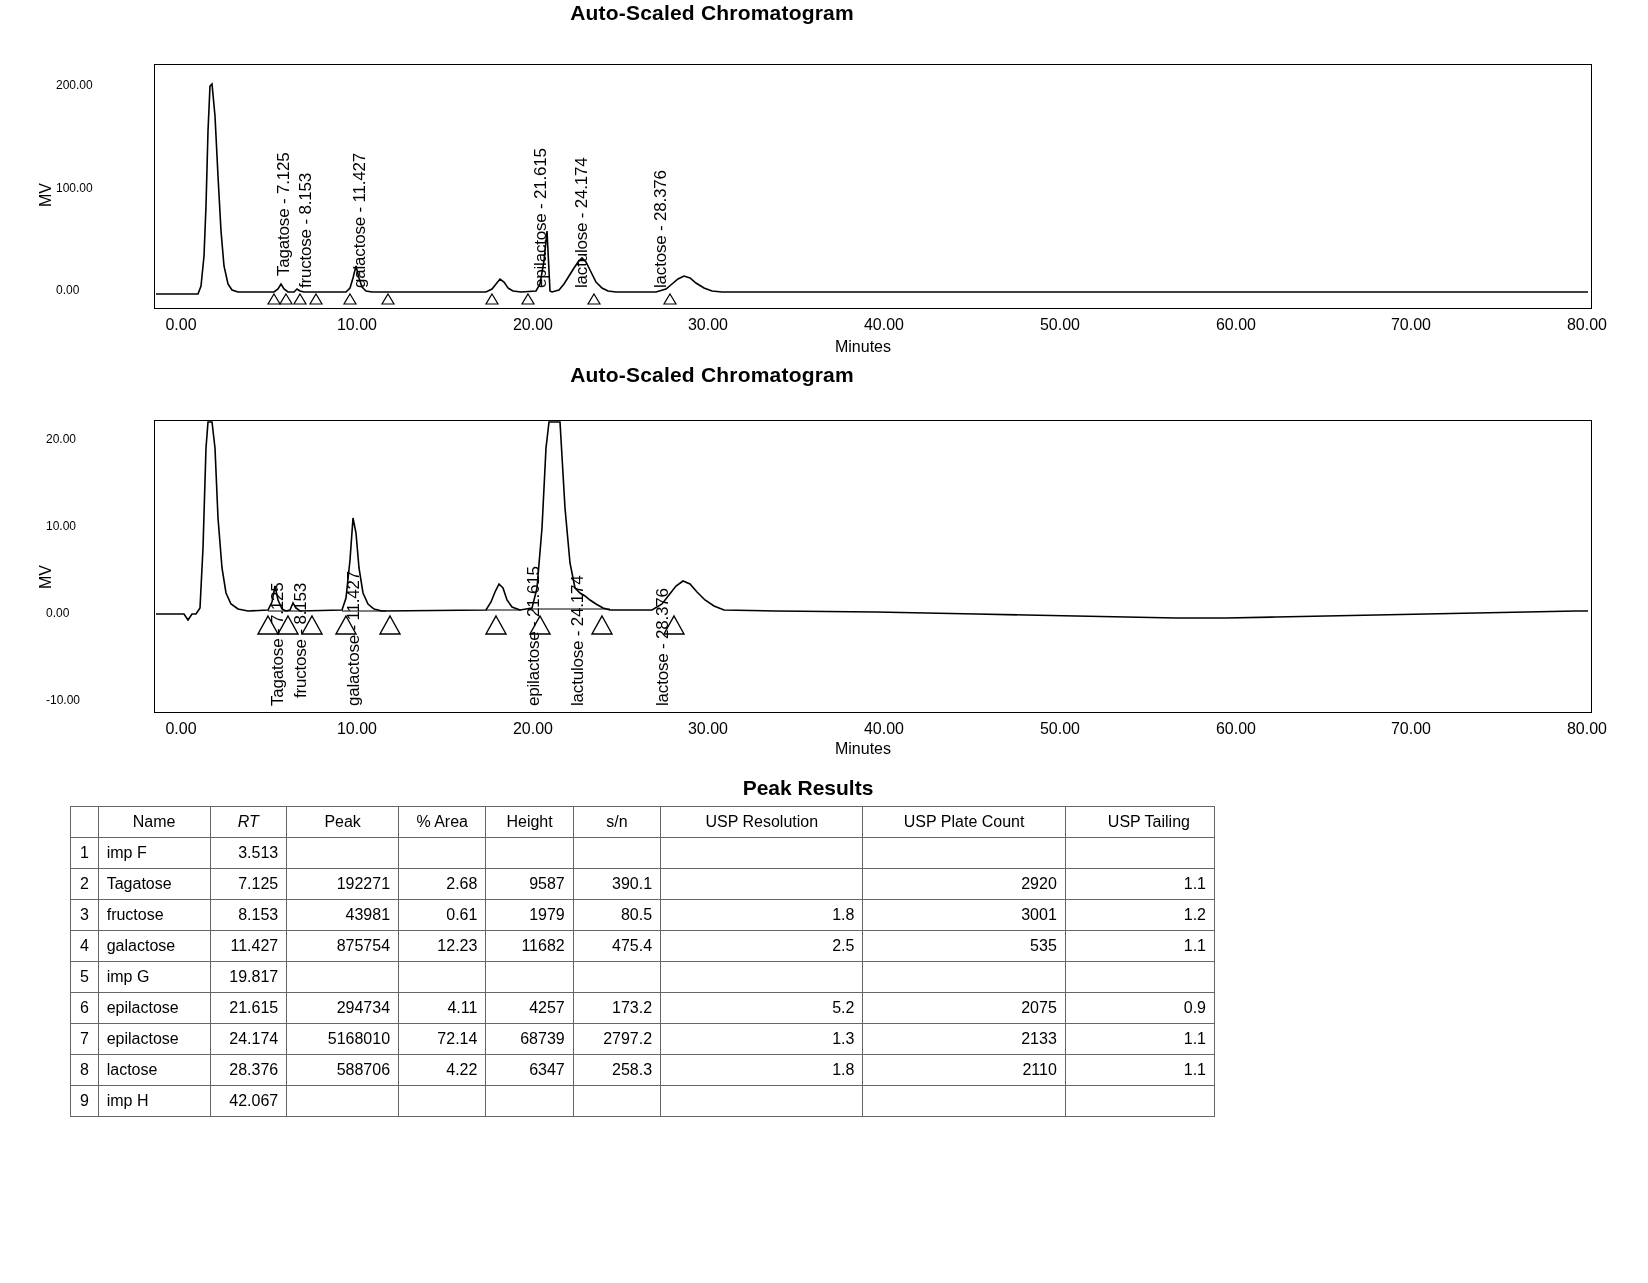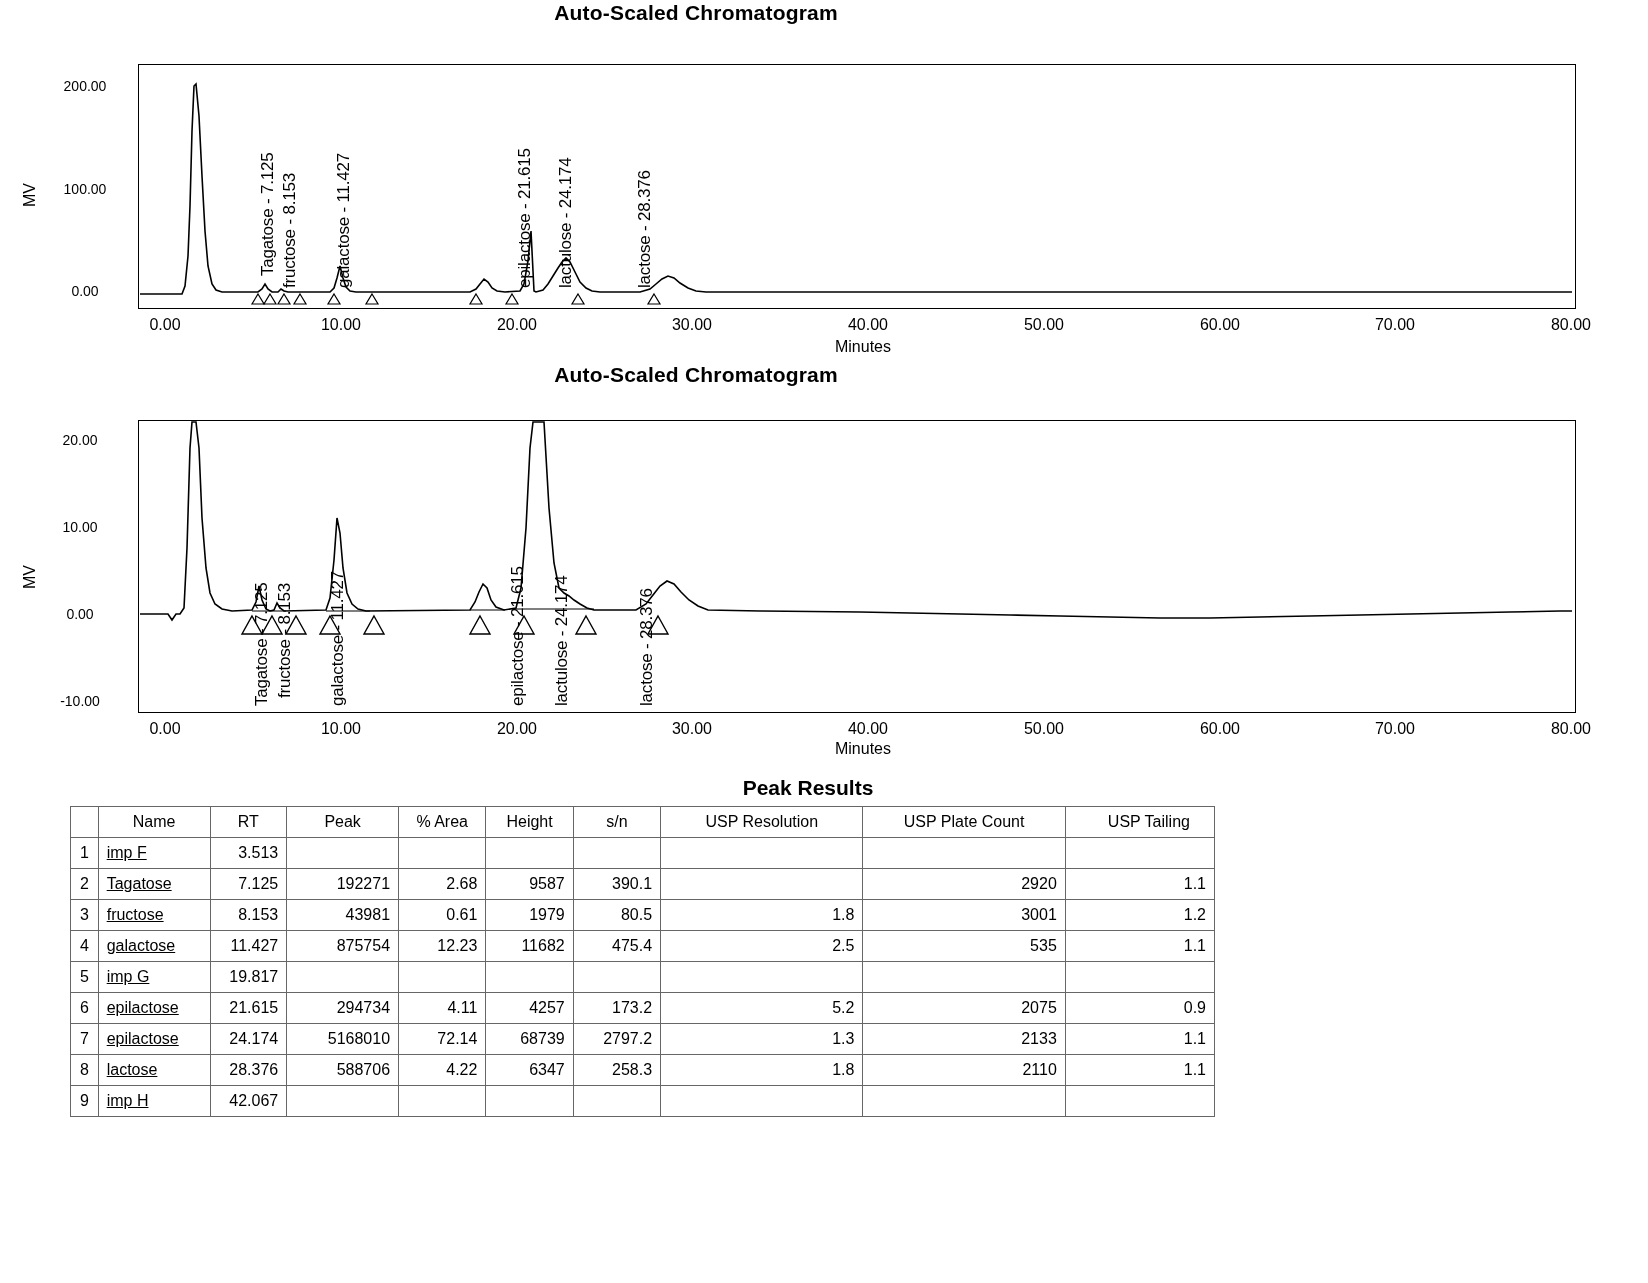--- a/index.html
+++ b/index.html
@@ -17,21 +17,21 @@
   }
   .page {
     position: relative;
     width: 1648px;
     height: 1283px;
   }
 
   
   .chart-block {
     position: absolute;
-    left: 0;
+    left: 16px;
     width: 1392px;
   }
   .chart-title {
     text-align: center;
     font-size: 21px;
     font-weight: bold;
     letter-spacing: .2px;
     height: 26px;
     line-height: 26px;
   }
@@ -47,22 +47,22 @@
   }
   .ylabel {
     position: absolute;
     font-size: 16px;
     transform: rotate(-90deg);
     transform-origin: center center;
     white-space: nowrap;
   }
   .ytick {
     position: absolute;
-    font-size: 14px;
-    text-align: center;
+    font-size: 12px;
+    text-align: left;
     white-space: nowrap;
   }
   .xtick {
     position: absolute;
     font-size: 16px;
     text-align: center;
     white-space: nowrap;
     width: 70px;
   }
   .xaxis-title {
@@ -107,21 +107,21 @@
     height: 22px;
     box-sizing: border-box;
     font-weight: normal;
     white-space: nowrap;
   }
   table.peak-results thead th {
     text-align: center;
     margin-top: 20px;
   }
   td.idx { text-align: center; width: 26px; }
-  td.name { text-align: left; text-decoration: underline; }
+  td.name { text-align: left; }
   td.num { text-align: right; }
   th.idxh { width: 26px; }
 </style>
 </head>
 <body>
 
 <div class="page">
 
   <div class="chart-block" style="top:0px;height:340px;">
     <div class="chart-title">Auto-Scaled Chromatogram</div>
@@ -256,21 +256,21 @@
 
   <div class="xaxis-title" style="left:763px; top:740px;">Minutes</div>
 
   <div class="table-title" style="top:776px;">Peak Results</div>
 
   <table class="peak-results" style="left:70px; top:806px; width:1145px;">
     <thead>
       <tr>
         <th class="idxh"></th>
         <th style="width:105px;">Name</th>
-        <th style="width:72px;">RT</th>
+        <th style="width:72px;font-style:italic;">RT</th>
         <th style="width:105px;">Peak</th>
         <th style="width:82px;">% Area</th>
         <th style="width:82px;">Height</th>
         <th style="width:82px;">s/n</th>
         <th style="width:190px;">USP Resolution</th>
         <th style="width:190px;text-align:center;">USP Plate Count</th>
         <th style="width:140px;padding-left:26px;">USP Tailing</th>
       </tr>
     </thead>
     <tbody>

